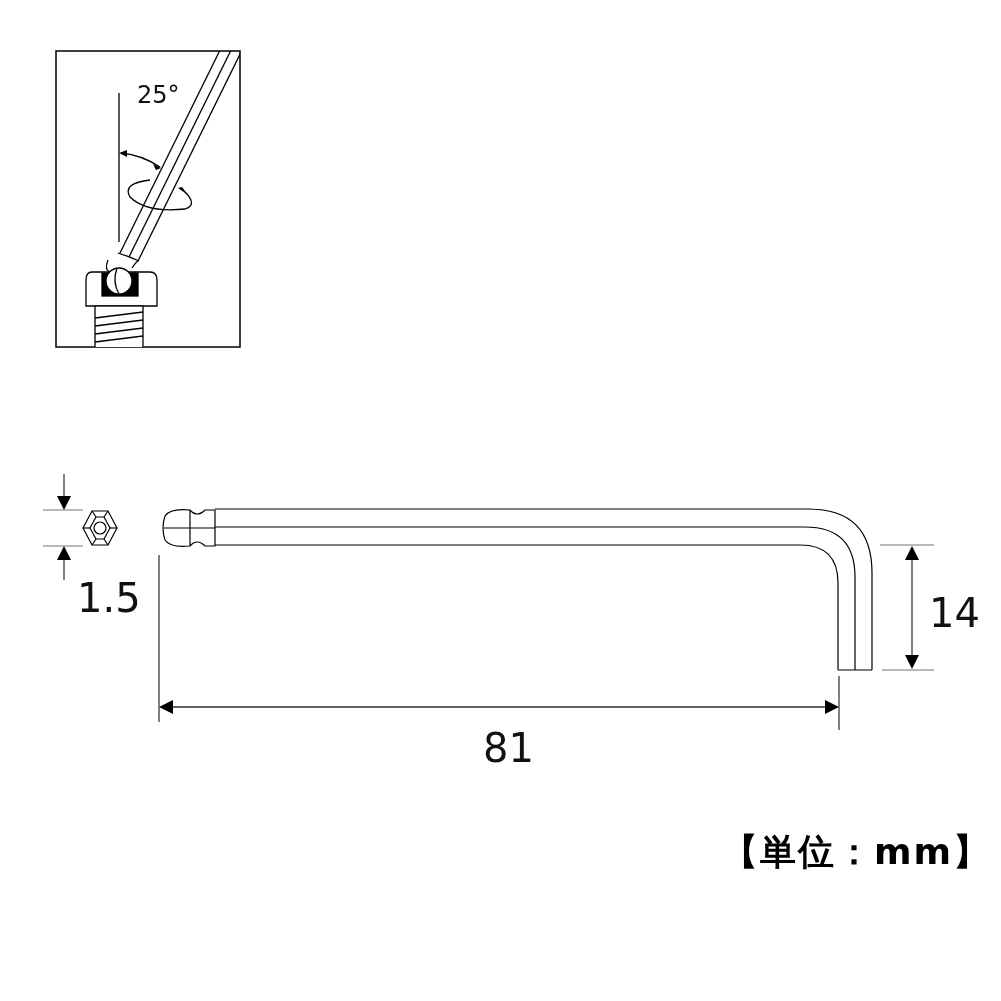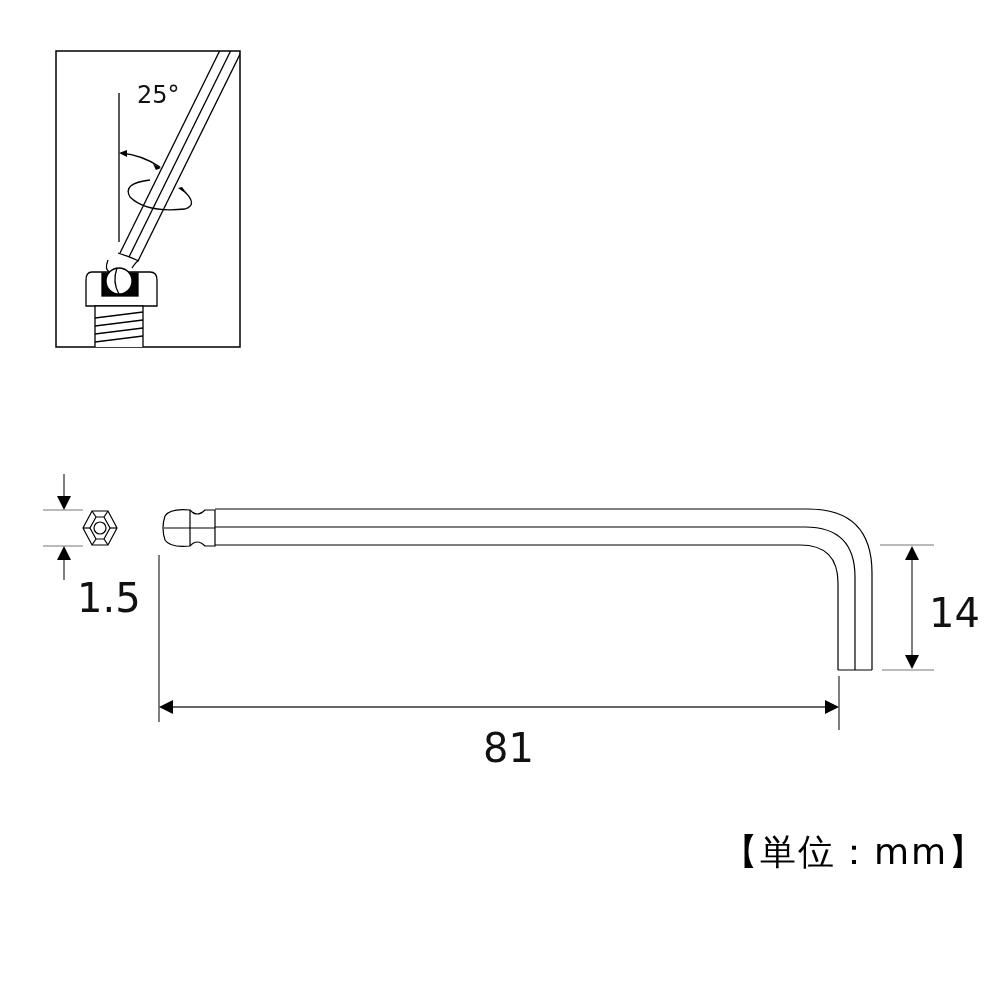--- a/index.html
+++ b/index.html
@@ -1,19 +1,19 @@
 <!DOCTYPE html>
 <html><head>
   <meta charset="utf-8">
   <style>
     html, body { margin: 0; padding: 0; background: #ffffff; }
     body { width: 1001px; height: 1001px; position: relative; overflow: hidden; font-family: "DejaVu Sans", sans-serif; }
     svg { position: absolute; left: 0; top: 0; }
     .dim-text { font-family: "DejaVu Sans", sans-serif; fill: #111; }
-    .unit-label { position: absolute; left: 722px; top: 828px; font-size: 36px; font-weight: normal; color: #000; letter-spacing: 2px; font-family: "DejaVu Sans", sans-serif; }
+    .unit-label { position: absolute; left: 722px; top: 828px; font-size: 36px; font-weight: bold; color: #000; letter-spacing: 2px; font-family: "DejaVu Sans", sans-serif; }
   </style>
 </head>
 <body>
 
 <svg width="1001" height="1001" viewBox="0 0 1001 1001">
   <defs>
     <clipPath id="insetClip">
         <rect x="56" y="51" width="184" height="296"></rect>
       </clipPath>
   </defs>

